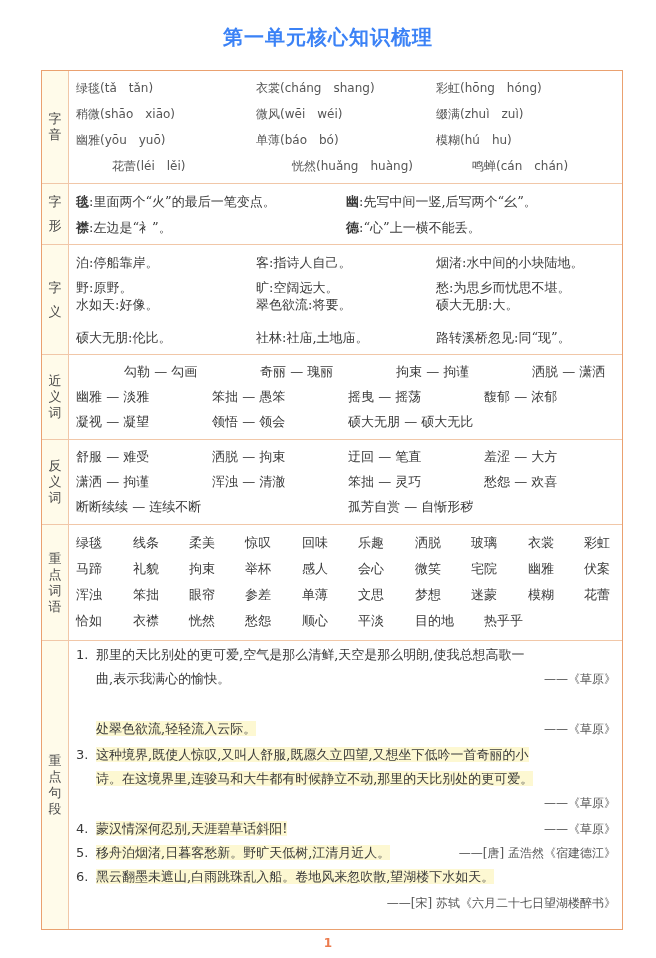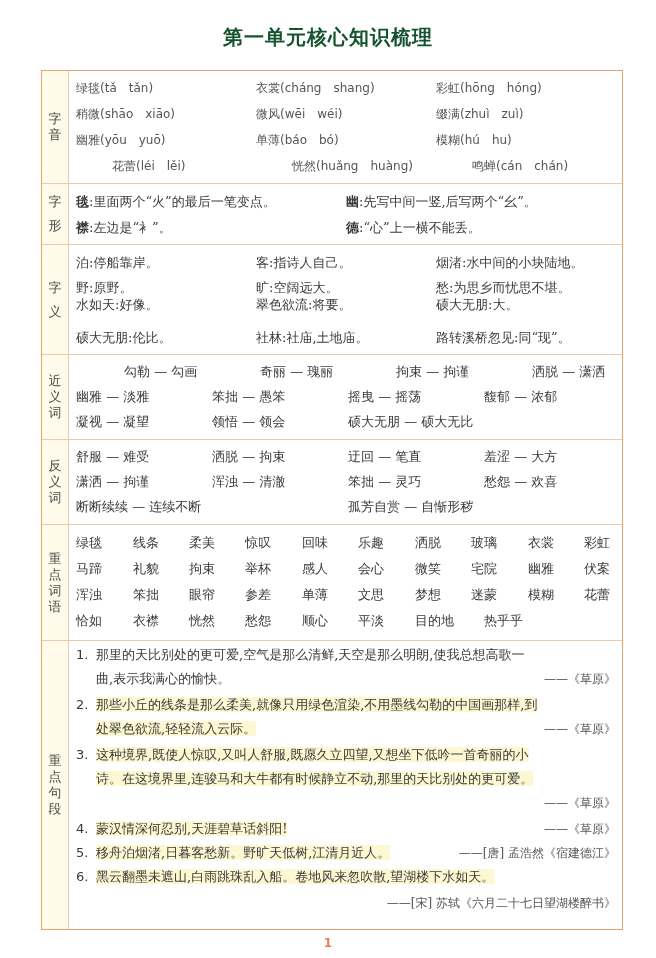--- a/index.html
+++ b/index.html
@@ -3,21 +3,21 @@
 <meta charset="utf-8">
 <style>
   html, body { margin: 0; padding: 0; }
   body {
     width: 656px; height: 958px; background: #ffffff; position: relative; overflow: hidden;
     font-family: "DejaVu Serif", "Liberation Serif", serif; color: #3a3a3a;
   }
   .title {
     position: absolute; left: 0; top: 24px; width: 656px; text-align: center;
     font-family: "DejaVu Sans", "Liberation Sans", sans-serif; font-weight: bold;
-    font-size: 20px; letter-spacing: 1px; color: #14532d;
+    font-size: 20px; letter-spacing: 1px; color: #3b82f6;
   }
   .table {
     position: absolute; left: 41px; top: 70px; width: 582px; height: 860px;
     border: 1px solid #eaa170; box-sizing: border-box;
   }
   .row { position: absolute; left: 0; width: 580px; border-bottom: 1px solid #f1c7a8; box-sizing: border-box; }
   .row.last { border-bottom: none; }
   .label {
     position: absolute; left: 0; top: 0; bottom: 0; width: 27px; background: #fffbea;
     border-right: 1px solid #f1c7a8; box-sizing: border-box;
@@ -242,23 +242,20 @@
     <div class="content" style="left:34px;right:4px;">
 
       <div class="sent" style="top:4px;">
         <span class="num">1.</span><span>那里的天比别处的更可爱,空气是那么清鲜,天空是那么明朗,使我总想高歌一</span>
       </div>
       <div class="sent" style="top:28px;padding-left:20px;">
         <span>曲,表示我满心的愉快。</span>
       </div>
       <div class="src" style="top:28px;line-height:20px;">——《草原》</div>
 
-      <div class="sent" style="top:54px;">
-        <span class="num">2.</span><span class="hl">那些小丘的线条是那么柔美,就像只用绿色渲染,不用墨线勾勒的中国画那样,到</span>
-      </div>
       <div class="sent" style="top:78px;padding-left:20px;">
         <span class="hl">处翠色欲流,轻轻流入云际。</span>
       </div>
       <div class="src" style="top:78px;line-height:20px;">——《草原》</div>
 
       <div class="sent" style="top:104px;">
         <span class="num">3.</span><span class="hl">这种境界,既使人惊叹,又叫人舒服,既愿久立四望,又想坐下低吟一首奇丽的小</span>
       </div>
       <div class="sent" style="top:128px;padding-left:20px;">
         <span class="hl">诗。在这境界里,连骏马和大牛都有时候静立不动,那里的天比别处的更可爱。</span>

